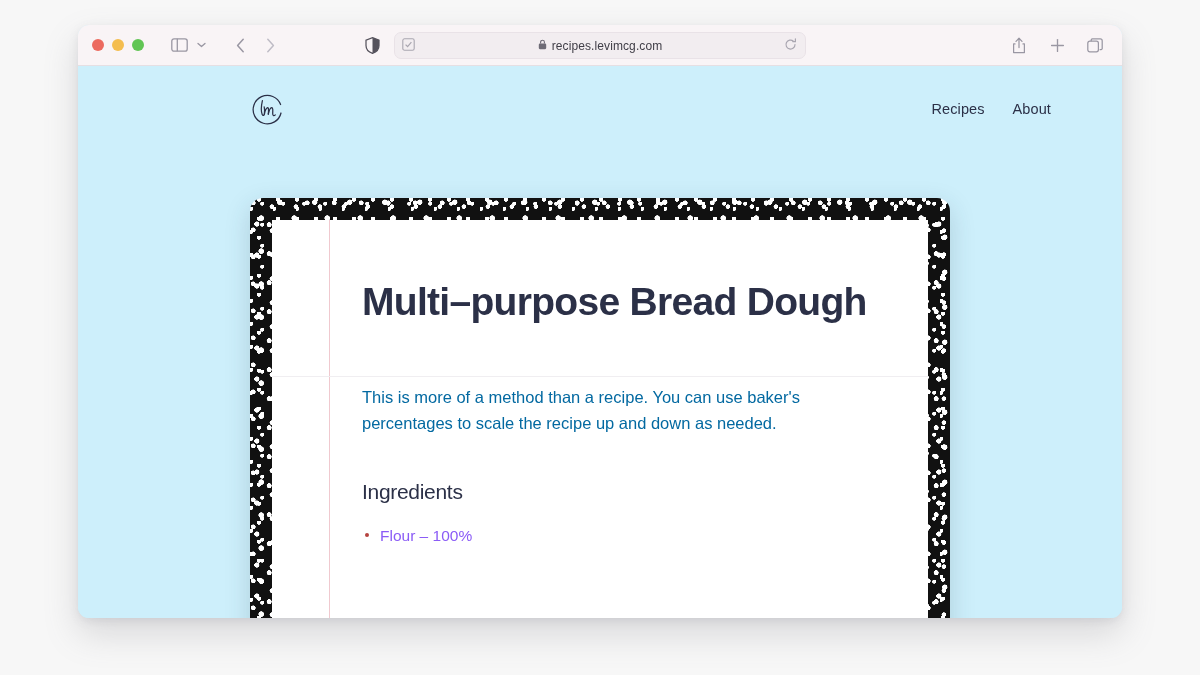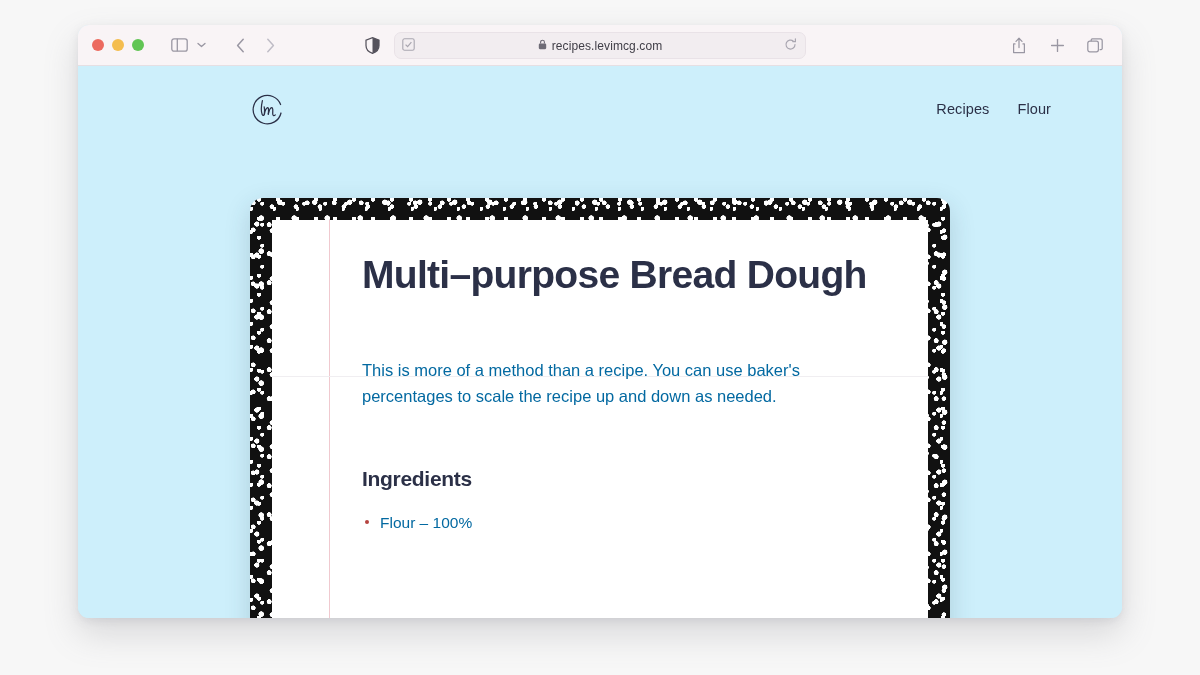--- a/index.html
+++ b/index.html
@@ -192,21 +192,21 @@
   }
 
   .content {
     position: absolute;
     left: 90px;
     top: 0;
     right: 36px;
   }
 
   .recipe-title {
-    margin-top: 30px;
+    margin-top: 57px;
     font-size: 39px;
     line-height: 1.26;
     font-weight: 700;
     color: #2b3047;
     letter-spacing: -0.7px;
   }
 
   .recipe-desc {
     margin-top: 58px;
     font-size: 16.5px;
@@ -229,34 +229,34 @@
   }
   .meta-value {
     margin-top: 5px;
     font-size: 21px;
     font-weight: 700;
     color: #2b3047;
     letter-spacing: -0.2px;
   }
 
   .section-title {
-    margin-top: 58px;
+    margin-top: 44px;
     font-size: 21px;
-    font-weight: 700;
+    font-weight: 400;
     color: #2b3047;
     letter-spacing: -0.3px;
   }
 
   .ing-list { margin-top: 20px; list-style: none; }
   .ing-item {
     position: relative;
     padding-left: 18px;
     font-size: 15.5px;
     line-height: 1.55;
-    color: #0369a1;
+    color: #8b5cf6;
     margin-bottom: 17px;
   }
   .ing-item::before {
     content: "";
     position: absolute;
     left: 3px; top: 9px;
     width: 4px; height: 4px;
     border-radius: 50%;
     background: #b5433f;
   }
@@ -358,21 +358,21 @@
       <div class="logo">
         <svg viewBox="0 0 36 36" fill="none" stroke="#2b3047" stroke-width="1.25" stroke-linecap="round" stroke-linejoin="round">
           <path d="M30.6 13.5 A14.2 14.2 0 1 0 24.5 30.9 A14 14 0 0 0 31 22"></path>
           <path d="M12.4 9.6 C11.2 15 11 20.4 12.2 23.4 C12.9 25.1 14.1 24.6 14.4 22.8"></path>
           <path d="M14.2 15.8 C14.9 18.6 14.6 21.4 14.4 23.2 C15 20 16.2 16.9 17.6 16.6 C18.9 16.4 18.6 20.4 18.3 23.1"></path>
           <path d="M18.3 23.1 C19 19.8 20.3 16.8 21.7 16.6 C23.1 16.5 22.8 20.2 22.7 22.4 C22.6 24.6 23.8 25.4 25.3 23.9"></path>
         </svg>
       </div>
       <nav class="site-nav">
         <span>Recipes</span>
-        <span>Flour</span>
+        <span>About</span>
       </nav>
     </div>
 
     <div class="card">
       <div class="page">
         <div class="margin-rule"></div>
         <div class="title-rule"></div>
 
         <div class="content">
           <h1 class="recipe-title">Multi–purpose Bread Dough</h1>

